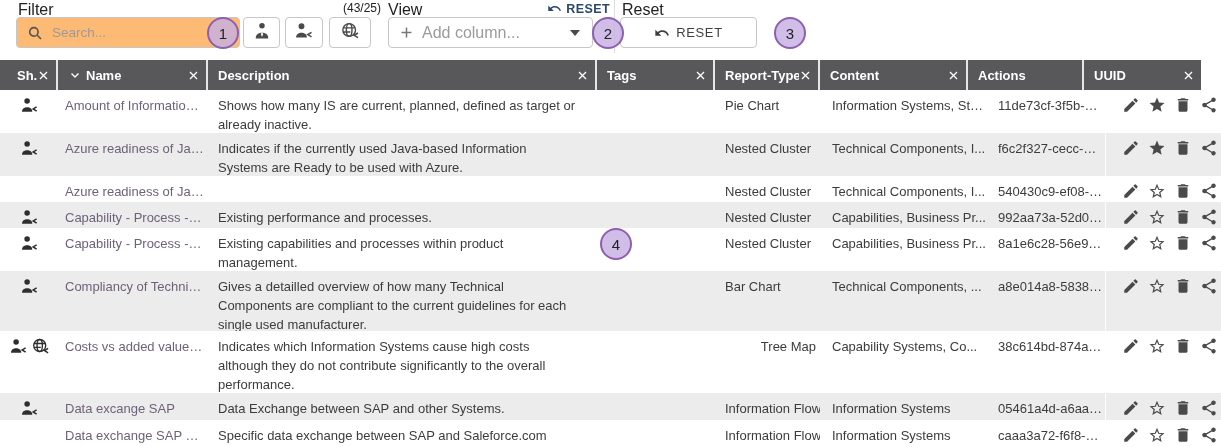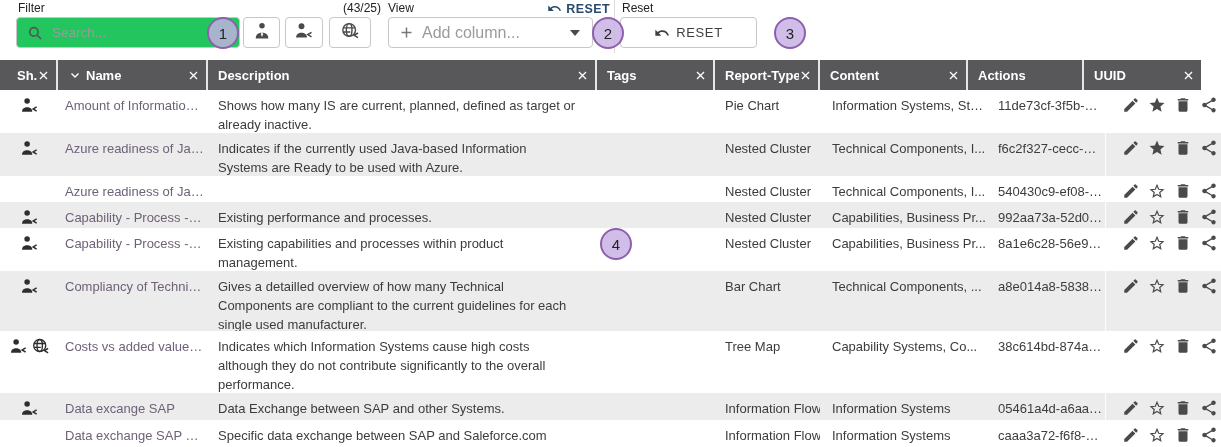--- a/index.html
+++ b/index.html
@@ -1,24 +1,24 @@
 <!DOCTYPE html>
 <html><head>
 <meta charset="utf-8">
 <style>
   html,body{margin:0;padding:0;background:#fff;}
   #app{position:relative;width:1221px;height:447px;background:#fff;overflow:hidden;
        font-family:"Liberation Sans","DejaVu Sans",sans-serif;color:#3c3c3c;}
 
   
   .toolbar{position:absolute;left:0;top:0;width:1221px;height:60px;}
-  .tb-label{position:absolute;top:1px;font-size:12px;color:#222;}
+  .tb-label{position:absolute;top:1px;font-size:16px;color:#222;}
   .tb-count{position:absolute;top:1px;font-size:12px;color:#222;}
   .searchbox{position:absolute;left:16px;top:17px;width:224px;height:31px;border:1px solid #c7c7c7;
-             border-radius:4px;background:#22c55e;display:flex;align-items:center;box-sizing:border-box;}
+             border-radius:4px;background:#fdba74;display:flex;align-items:center;box-sizing:border-box;}
   .searchbox .sicon{width:18px;height:18px;margin:0 6px 0 9px;flex:none;}
   .searchbox input{border:none;outline:none;flex:1;font-size:13.5px;color:#444;min-width:0;
                    font-family:inherit;background:transparent;}
   .searchbox input::placeholder{color:#9b9b9b;}
   .iconbtn{position:absolute;top:17px;height:31px;border:1px solid #c7c7c7;border-radius:4px;
            background:#fff;display:flex;align-items:center;justify-content:center;cursor:pointer;
            color:#4a4a4a;box-sizing:border-box;padding:0;}
   .iconbtn svg{width:20px;height:20px;}
   #btn-person{left:243px;width:37px;}
   #btn-pshare{left:285px;width:38px;}
@@ -410,21 +410,21 @@
                 <ellipse cx="11" cy="10.7" rx="3.4" ry="7.6"></ellipse>
                 <path d="M3.8 8.2h14.4M3.8 13.2h8.6"></path>
                 <path d="M21.6 14.4L17 17.2l4.6 2.8" stroke-width="1.9"></path>
               </svg></span>
           </div>
           <div class="cell c-name" style="width: 150px;">
             <a href="#">Costs vs added value of Info...</a>
           </div>
           <div class="cell c-desc" style="width: 389px;">Indicates which Information Systems cause high costs although they do not contribute significantly to the overall performance.</div>
           <div class="cell c-tags" style="width: 118px;"></div>
-          <div class="cell c-type" style="width: 105px;">Tree Map</div>
+          <div class="cell c-type" style="width: 105px; text-align: right;">Tree Map</div>
           <div class="cell c-content" style="width: 168px;">Capability Systems, Co...</div>
           <div class="cell c-uuid" style="width: 117px;">38c614bd-874a-4...</div>
           <div class="cell c-actions" style="width: 116px;">
             <button class="abtn"><span><svg viewBox="0 0 24 24" fill="currentColor">
                   <path d="M3 17.25V21h3.75L17.81 9.94l-3.75-3.75L3 17.25zM20.71 7.04c.39-.39.39-1.02 0-1.41l-2.34-2.34a.9959.9959 0 0 0-1.41 0l-1.83 1.83 3.75 3.75 1.83-1.83z"></path>
                 </svg></span></button>
             <button class="abtn"><span><svg viewBox="0 0 24 24" fill="none" stroke="currentColor" stroke-width="1.6">
                   <path d="M12 16.6l4.95 2.99-1.31-5.63 4.37-3.79-5.76-.49L12 4.4 9.75 9.68l-5.76.49 4.37 3.79-1.31 5.63z"></path>
                 </svg></span></button>
             <button class="abtn"><span><svg viewBox="0 0 24 24" fill="currentColor">

